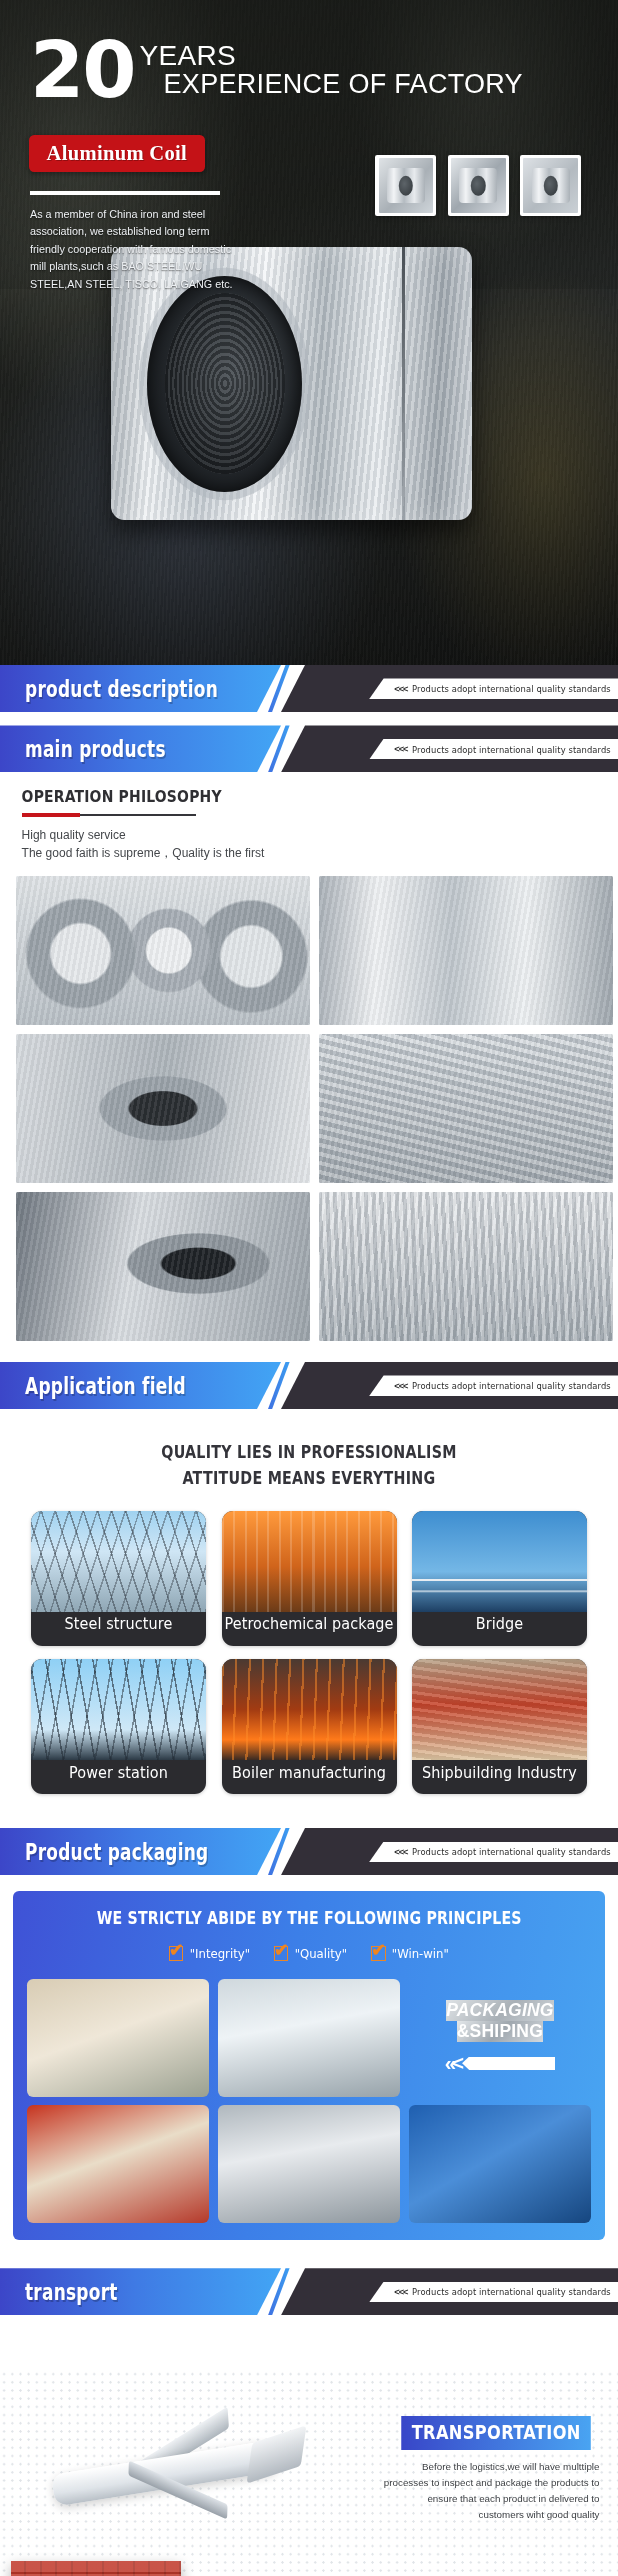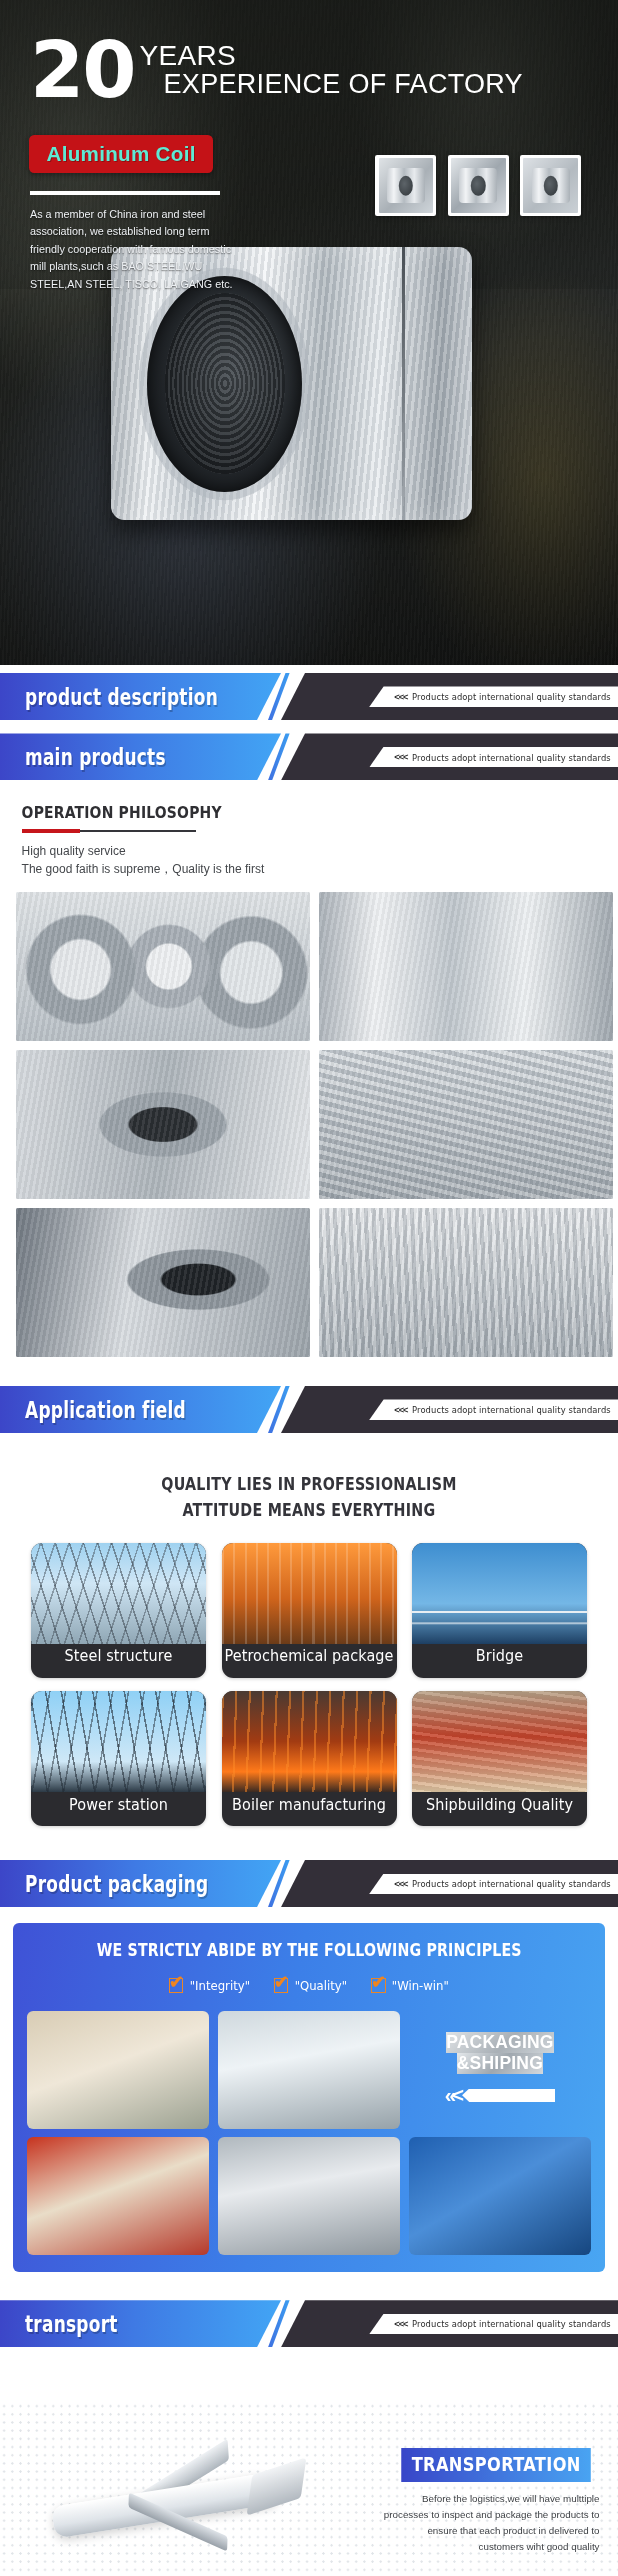--- a/index.html
+++ b/index.html
@@ -58,23 +58,23 @@
   .headline .w2 { font-size: 27px; font-weight: 400; line-height: 1.1; letter-spacing: 0.3px; white-space: nowrap; margin-left: 24px; }
 
   .coil-badge {
     position:absolute; left: 29px; top: 135px; z-index: 6;
     background: #c41217;
     border-radius: 5.2px;
     padding: 6.7px 17.5px 7.7px;
     box-shadow: 0 1.5px 5.2px rgba(0,0,0,.35);
   }
   .coil-badge span {
-    color:#5eead4; font-size: 20.6px; font-weight: 700;
+    color:#ffffff; font-size: 20.6px; font-weight: 700;
     letter-spacing: 0.3px;
-    font-family: Liberation Sans, sans-serif;
+    font-family: Liberation Serif, serif;
     text-shadow: 1px 1px 0 rgba(0,0,0,.25);
   }
 
   .hero-rule { position:absolute; left: 30px; top: 191px; width: 190px; height: 3.6px; background:#fff; z-index:6; }
 
   .hero-desc {
     position:absolute; left: 30px; top: 206px; width: 216px; z-index:6;
     color:#eef1f4; font-size: 10.8px; line-height: 1.62;
     text-shadow: 0 0.5px 1.5px rgba(0,0,0,.6);
   }
@@ -115,21 +115,21 @@
   }
   .coil-eye::after{
     content:""; position:absolute; inset: 17.5px;
     border-radius:50%;
     background: repeating-radial-gradient(ellipse at 50% 50%, rgba(255,255,255,.08) 0 2.1px, rgba(0,0,0,.25) 2.1px 4.6px);
   }
   .coil-seam { position:absolute; right: 67px; top:0; bottom:0; width: 3.1px;
     background: linear-gradient(to bottom, rgba(60,66,72,.9), rgba(120,128,136,.5)); }
 
   
-  .sec-bar { position: relative; width: 618px; height: 47px; margin: 8px auto; overflow: hidden; }
+  .sec-bar { position: relative; width: 618px; height: 47px; margin: 0 auto; overflow: hidden; }
   .sec-bar .blue {
     position:absolute; left:0; top:0; height:47px; width: 281px;
     background: linear-gradient(90deg, #3c46c8 0%, #3f7ae4 48%, #42a5f5 100%);
     clip-path: polygon(0 0, 100% 0, calc(100% - 24px) 100%, 0 100%);
   }
   .sec-bar .blue-slash {
     position:absolute; left: 268px; top:0; height:47px; width: 21.6px;
     background: linear-gradient(90deg,#3f6fe0,#3ba0f2);
     clip-path: polygon(17.5px 0, 100% 0, calc(100% - 17.5px) 100%, 0 100%);
   }
@@ -244,21 +244,21 @@
 
   .pack-grid { display:grid; grid-template-columns: repeat(3, 1fr); grid-template-rows: repeat(2, 118px); gap: 8.2px; }
   .pk { border-radius: 6.2px; overflow:hidden; }
   .pk-a { background: linear-gradient(160deg,#d8ccb4,#efe7d8 45%,#9aa090); }
   .pk-b { background: linear-gradient(170deg,#cfd8dd,#eef3f6 40%,#96a2a9); }
   .pk-right {
     grid-column: 3; grid-row: 1;
     display:flex; flex-direction:column; align-items:center; justify-content:center;
     color:#fff; background: transparent;
   }
-  .pk-right .t1 { font-size: 17.5px; font-weight:700; letter-spacing:0.2px; }
+  .pk-right .t1 { font-size: 17.5px; font-weight:700; letter-spacing:0.2px;font-style:italic; }
   .pk-right .t2 { font-size: 17.5px; font-weight:700; letter-spacing:0.2px; margin-bottom: 9.3px; }
   .pk-right .arrowbar { display:flex; align-items:center; }
   .pk-right .arrowbar .ch { color:#fff; font-size: 20.6px; font-weight:700; letter-spacing:-4.1px; margin-right: 2.1px; }
   .pk-right .arrowbar .bar { width: 93px; height: 13.4px; background:#fff;
     clip-path: polygon(7.2px 0, 100% 0, 100% 100%, 7.2px 100%, 0 50%); }
   .pk-c { background: linear-gradient(160deg,#c6331f,#e9ddc8 45%,#b5392a); }
   .pk-d { background: linear-gradient(170deg,#b0b8be,#e8ebee 40%,#8d969d); }
   .pk-e { background: linear-gradient(150deg,#1f5fb0,#4b8ed8 45%,#16467f); }
 
   
@@ -417,21 +417,21 @@
   <div class="acard">
     <div class="pic pic-power"></div>
     <div class="cap">Power station</div>
   </div>
   <div class="acard">
     <div class="pic pic-boiler"></div>
     <div class="cap">Boiler manufacturing</div>
   </div>
   <div class="acard">
     <div class="pic pic-ship"></div>
-    <div class="cap">Shipbuilding Quality</div>
+    <div class="cap">Shipbuilding Industry</div>
   </div>
 </div>
 
 <div class="sec-bar" style="margin-top:20.6px">
   <div class="blue"></div>
   <div class="blue-slash"></div>
   <div class="dark"></div>
   <div class="title">Product packaging</div>
   <div class="tag">
     <span class="chev">&lt;&lt;&lt;</span>

